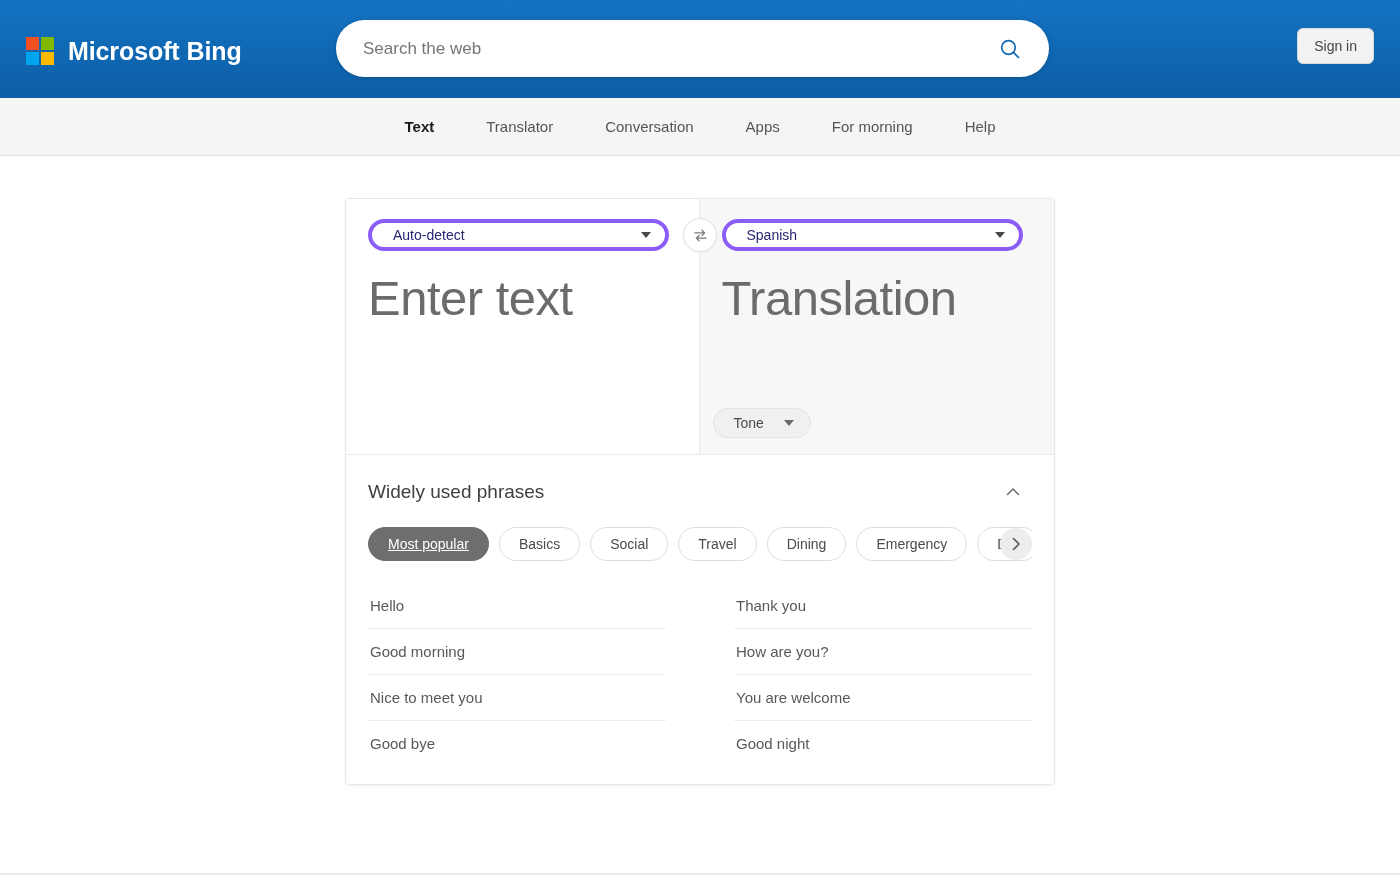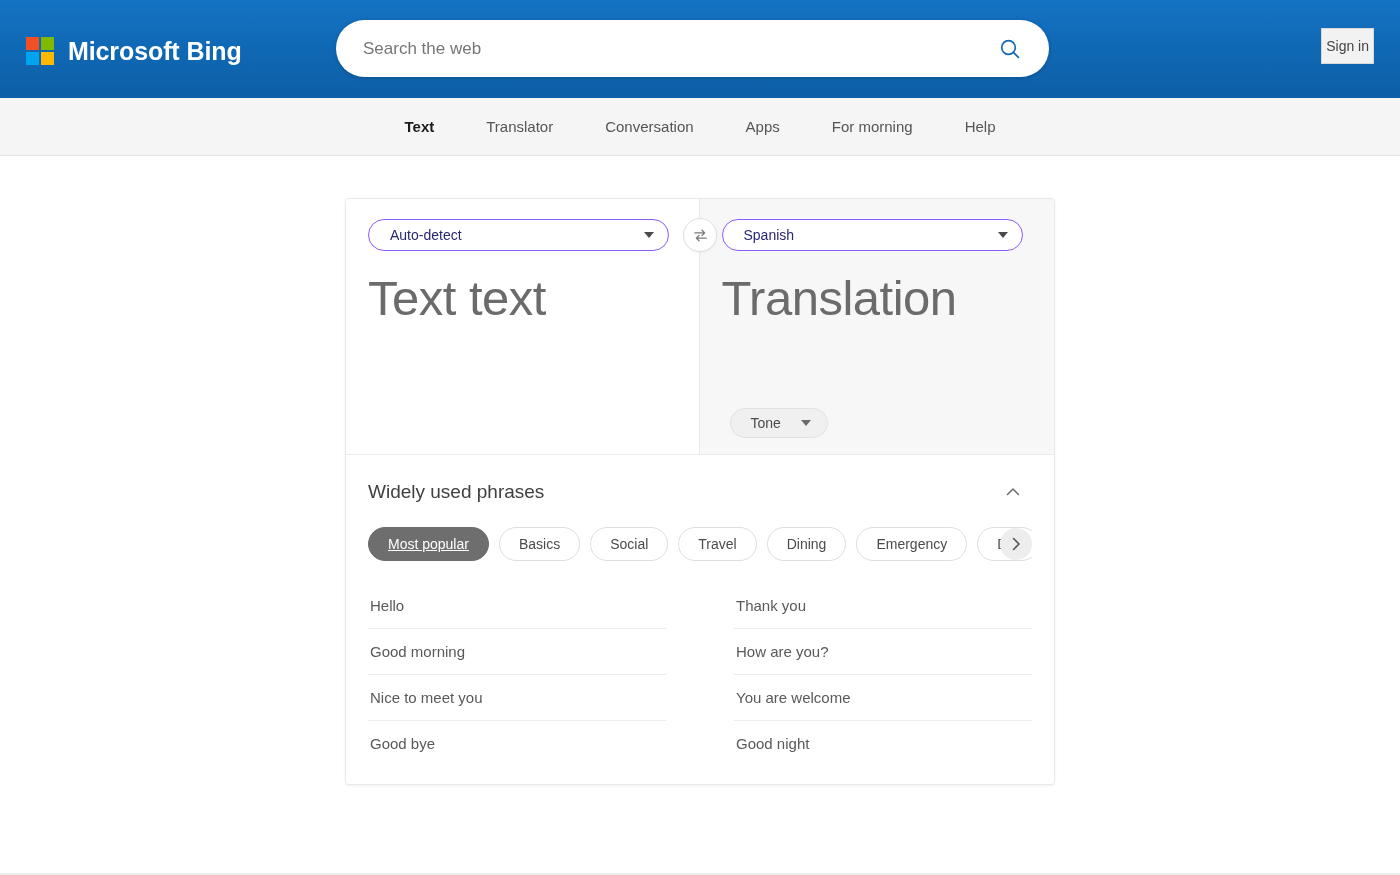--- a/index.html
+++ b/index.html
@@ -101,23 +101,23 @@
 
   .signin-btn {
     position: absolute;
     right: 26px;
     top: 28px;
     background: #f2f2f2;
     border: 1px solid #d8d8d8;
     color: #444444;
     font-family: "Liberation Sans", sans-serif;
     font-size: 14px;
-    padding: 9px 4px;
-    cursor: pointer;
-    border-radius: 0;
+    padding: 9px 16px;
+    cursor: pointer;
+    border-radius: 6px;
   }
 
   
   .navbar {
     height: 58px;
     background: #f5f5f5;
     border-bottom: 1px solid #e3e3e3;
     display: flex;
     align-items: center;
     justify-content: center;
@@ -171,21 +171,21 @@
     border-right: 1px solid #eaeaea;
   }
   .pane-right {
     width: 355px;
     background: #f7f7f7;
   }
 
   .lang-select {
     width: 301px;
     height: 32px;
-    border: 1px solid #8b5cf6;
+    border: 4px solid #8b5cf6;
     border-radius: 16px;
     background: #ffffff;
     display: flex;
     align-items: center;
     padding: 0 14px 0 21px;
     cursor: pointer;
   }
   .pane-right .lang-select { width: 301px; }
   .lang-label {
     flex: 1;
@@ -222,21 +222,21 @@
     font-size: 49px;
     color: #6b6b6b;
     font-weight: 400;
     line-height: 1.05;
     letter-spacing: -0.5px;
     cursor: text;
   }
 
   .tone-pill {
     position: absolute;
-    left: 30px;
+    left: 13px;
     bottom: 16px;
     height: 30px;
     background: #f0f0f0;
     border: 1px solid #e2e2e2;
     border-radius: 15px;
     display: flex;
     align-items: center;
     gap: 20px;
     padding: 0 16px 0 20px;
     cursor: pointer;
@@ -388,21 +388,21 @@
 <div class="page">
   <div class="card">
 
     <div class="translate-area">
 
       <div class="pane pane-left">
         <div class="lang-select">
           <span class="lang-label">Auto-detect</span>
           <span class="caret"></span>
         </div>
-        <div class="placeholder-text">Text text</div>
+        <div class="placeholder-text">Enter text</div>
       </div>
 
       <button class="swap-btn">
         <svg width="17" height="17" viewBox="0 0 18 18" fill="none" aria-hidden="true">
           <path d="M3 6.2h10.2M10.6 3.4l2.8 2.8-2.8 2.8" stroke="#7a7a7a" stroke-width="1.4" stroke-linecap="round" stroke-linejoin="round"></path>
           <path d="M15 11.8H4.8M7.4 9l-2.8 2.8L7.4 14.6" stroke="#7a7a7a" stroke-width="1.4" stroke-linecap="round" stroke-linejoin="round"></path>
         </svg>
       </button>
 
       <div class="pane pane-right">

